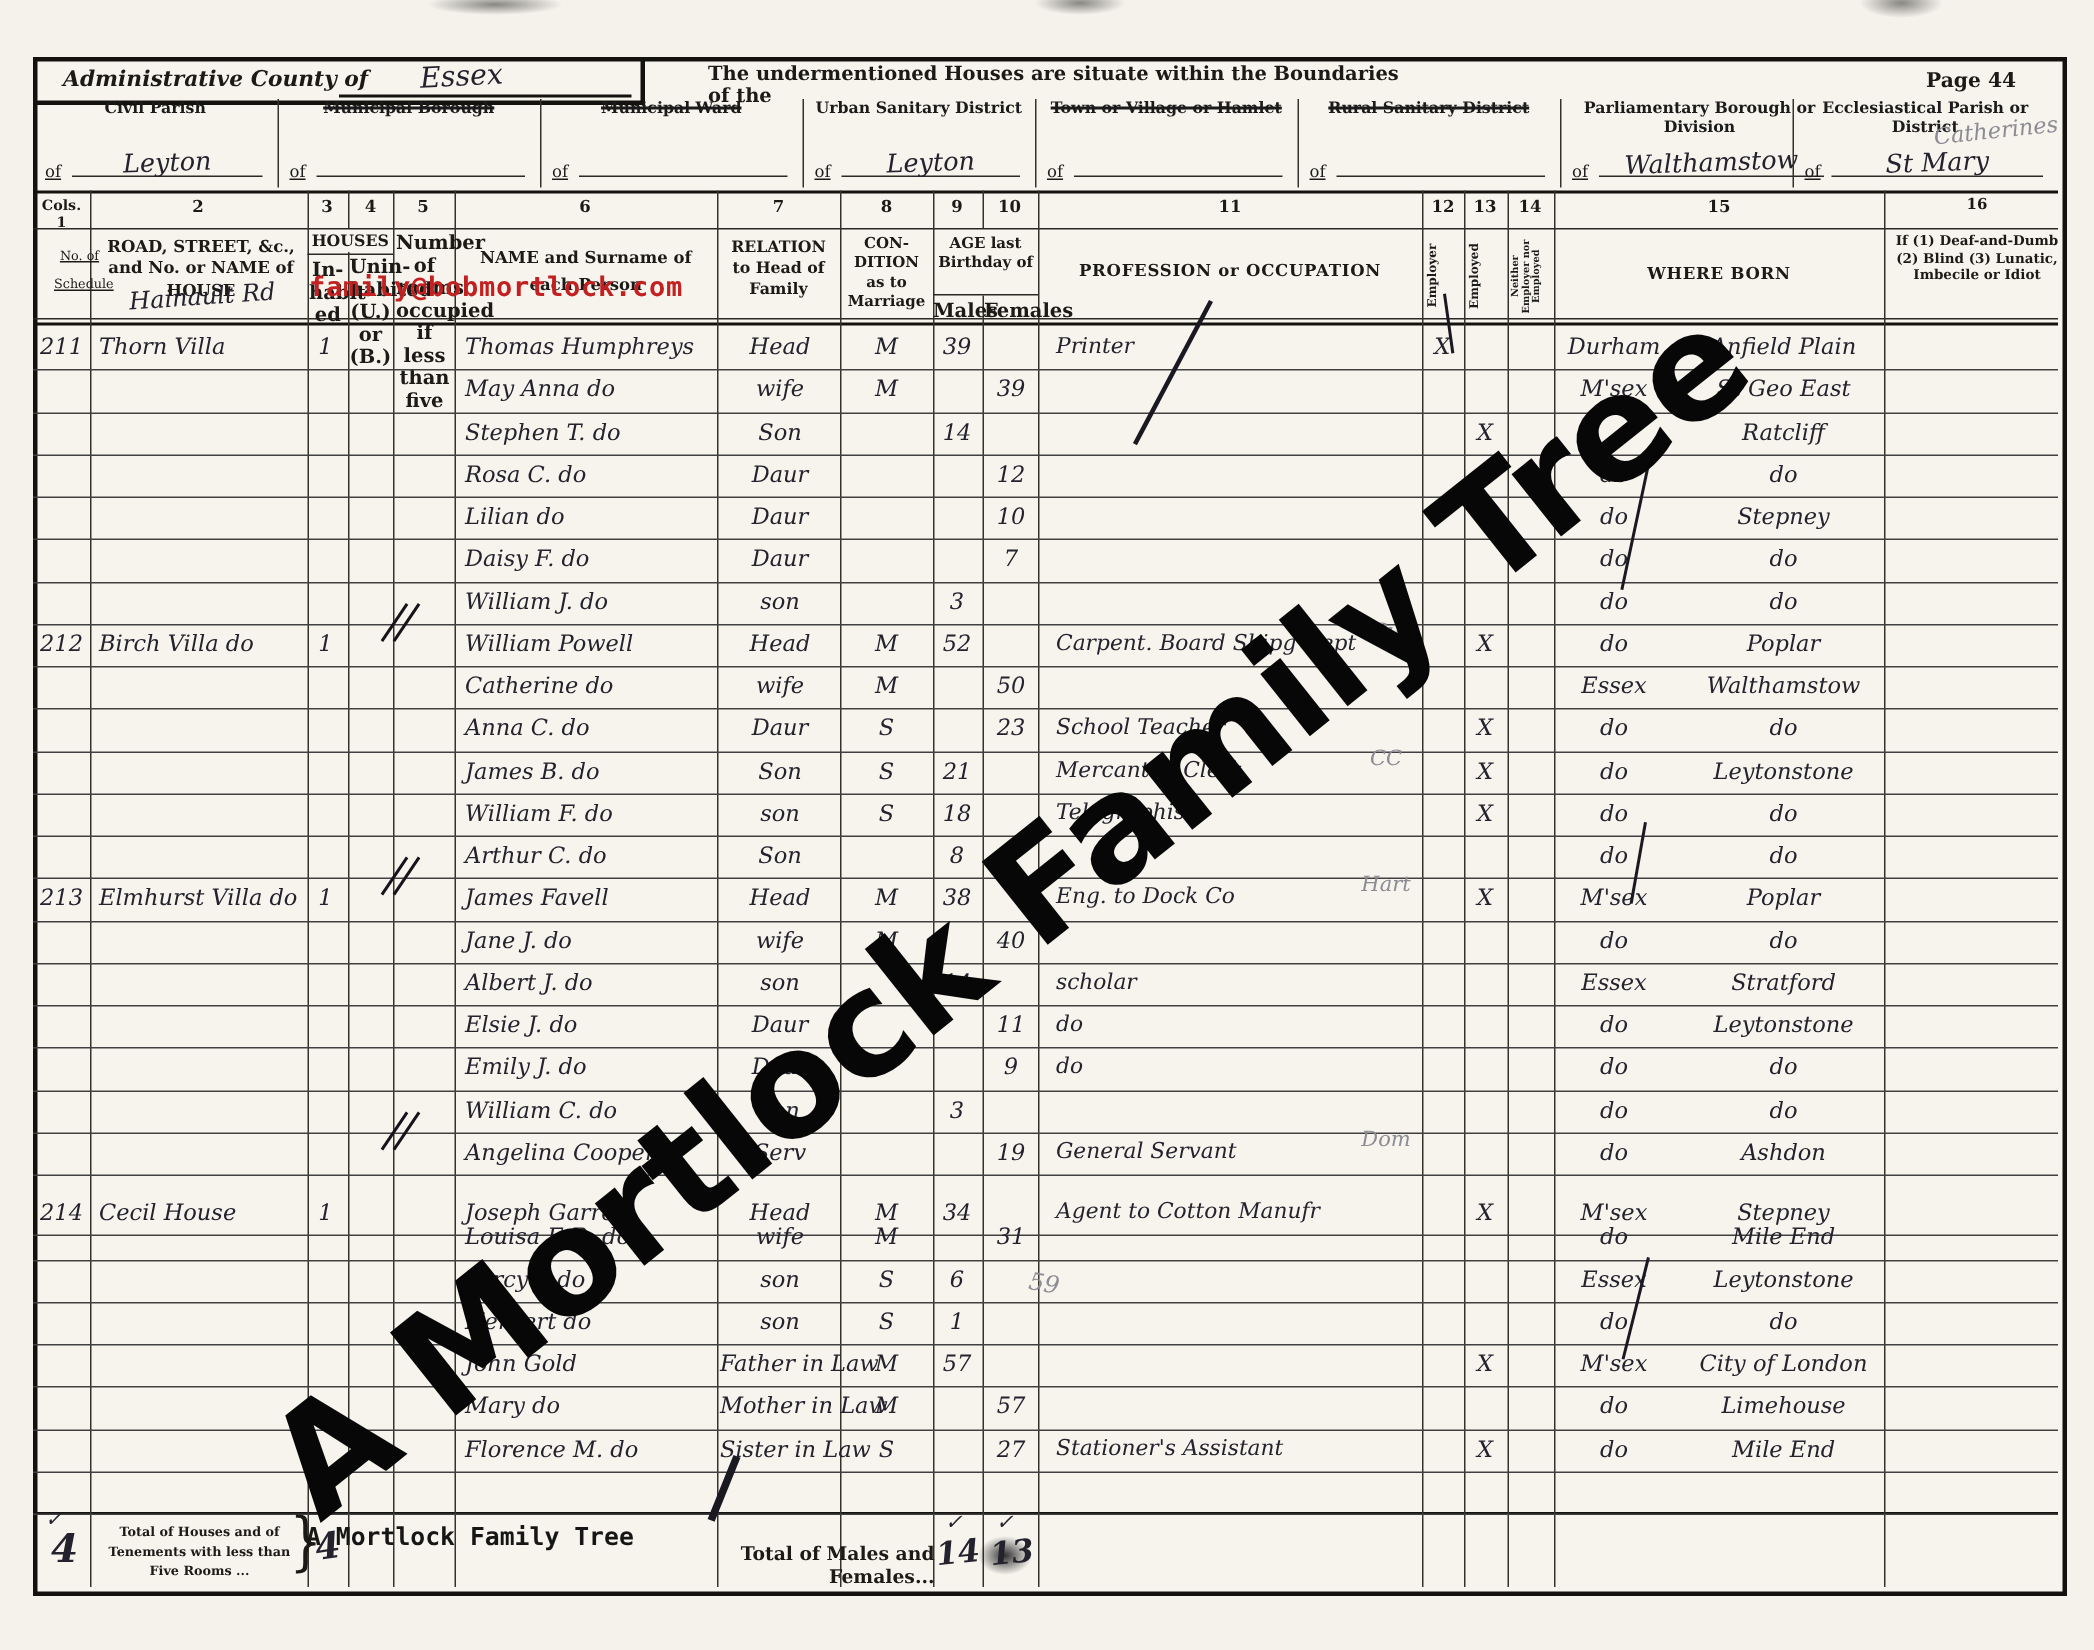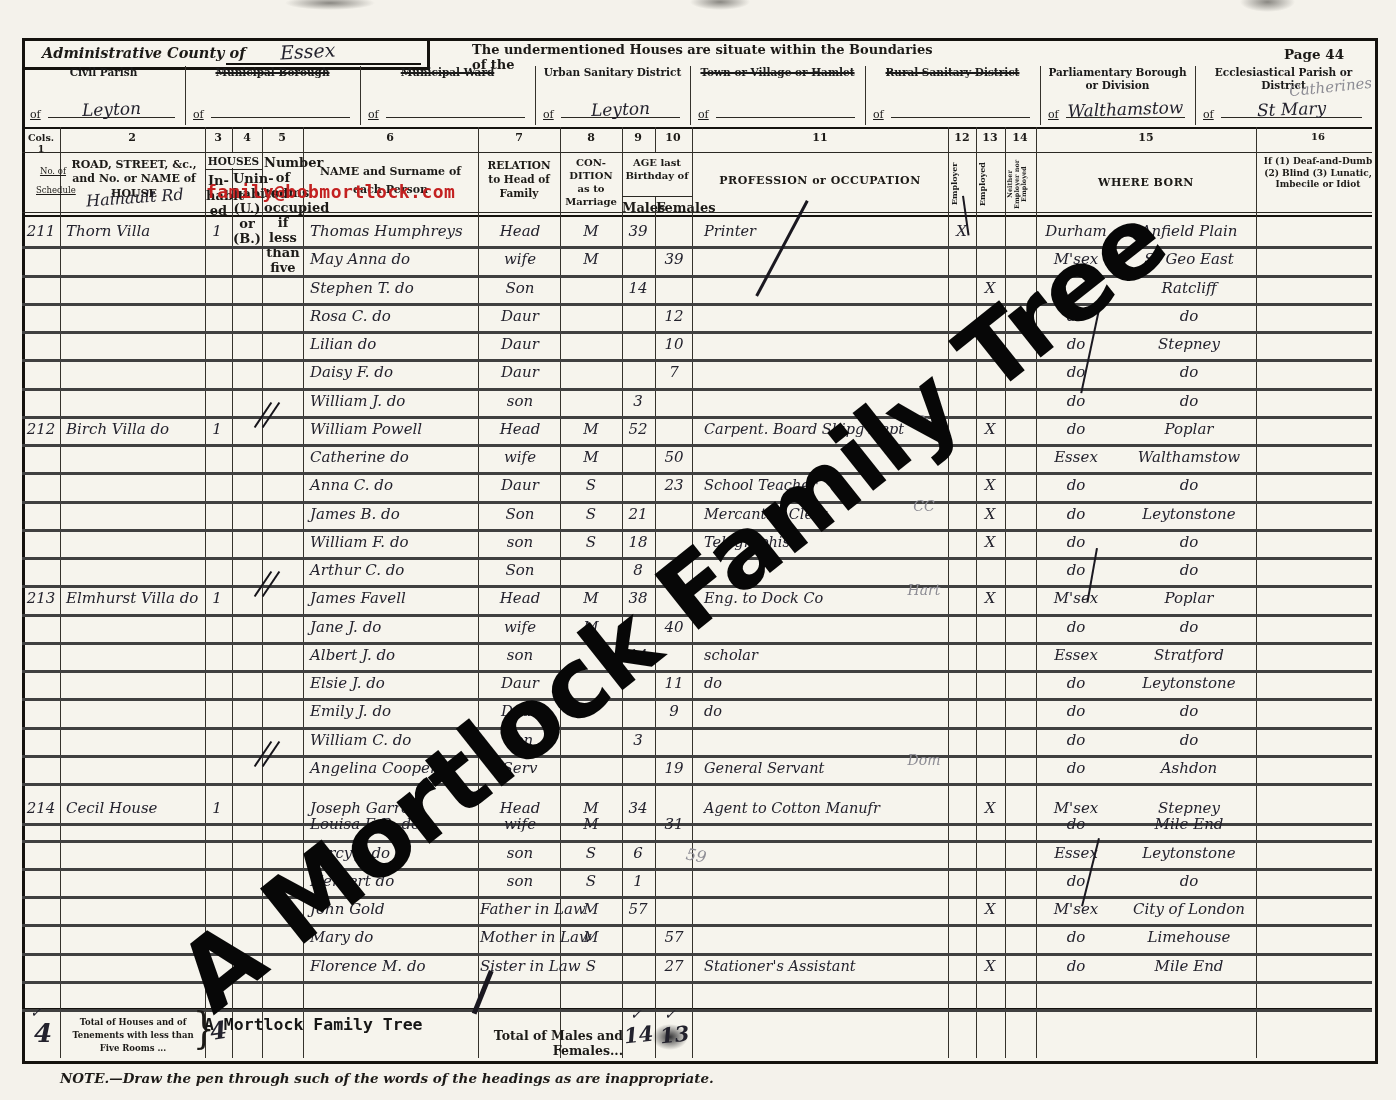--- a/index.html
+++ b/index.html
@@ -14,21 +14,21 @@
   .ctr{text-align:center;}
   .struck{text-decoration:line-through;text-decoration-thickness:2px;}
   .hw{font-family:"DejaVu Serif",serif;font-style:italic;color:#23222d;}
   .pencil{font-family:"DejaVu Serif",serif;font-style:italic;color:#8d8c94;}
   .district{position:absolute;top:64px;height:63px;}
   .district .dlabel{position:absolute;top:2px;left:4px;right:4px;text-align:center;font-size:10.5px;font-weight:bold;line-height:1.25;}
   .district .dof{position:absolute;left:8px;bottom:6px;font-size:11px;text-decoration:underline;}
   .district .dline{position:absolute;left:26px;right:10px;bottom:9px;border-bottom:1.5px solid #2b2923;}
   .district .dval{position:absolute;left:26px;right:10px;bottom:8px;text-align:center;font-size:17px;transform:rotate(-2deg);}
   .district .dpencil{position:absolute;top:14px;right:0px;font-size:15px;transform:rotate(-6deg);}
-  .row{position:absolute;left:22px;width:1350px;height:28.25px;border-bottom:3px solid #404040;}
+  .row{position:absolute;left:22px;width:1350px;height:28.25px;border-bottom:1px solid #404040;}
   .cell{position:absolute;top:0;height:28px;line-height:26px;font-size:15px;text-align:center;white-space:nowrap;}
   .c-sched{left:2px;width:34px;}
   .c-house{left:44px;width:150px;text-align:left;}
   .c-inh{left:183px;width:24px;}
   .c-name{left:288px;width:180px;text-align:left;}
   .c-rel{left:458px;width:80px;}
   .c-cond{left:540px;width:58px;}
   .c-am{left:600px;width:32px;}
   .c-af{left:634px;width:36px;}
   .c-occ{left:682px;width:250px;text-align:left;font-size:14.5px;}
@@ -100,21 +100,21 @@
     <div class="dof">of</div>
     <div class="dline"></div>
     <div class="dval hw"></div>
   </div>
       <div class="district" style="left: 865px; width: 175px;">
     <div class="dlabel struck">Rural Sanitary District</div>
     <div class="dof">of</div>
     <div class="dline"></div>
     <div class="dval hw"></div>
   </div>
-      <div class="district" style="left: 1040px; width: 155px;">
+      <div class="district" style="left: 1040px; width: 155px; padding-left: 31px;">
     <div class="dlabel">Parliamentary Borough or Division</div>
     <div class="dof">of</div>
     <div class="dline"></div>
     <div class="dval hw">Walthamstow</div>
   </div>
       <div class="district" style="left: 1195px; width: 177px;">
     <div class="dlabel">Ecclesiastical Parish or District</div>
     <div class="dof">of</div>
     <div class="dline"></div>
     <div class="dval hw">St Mary</div>
@@ -689,18 +689,17 @@
   <div class="printed ctr" style="left:72px;top:1016px;width:122px;font-size:8.5px;line-height:1.5;font-weight:bold;">Total of Houses and of Tenements with less than Five Rooms ...</div>
   <div class="printed" style="left:193px;top:1008px;font-size:34px;transform:scaleY(1.25);">}</div>
   <div class="hw" style="position:absolute;left:210px;top:1016px;font-size:24px;font-weight:bold;transform:rotate(-8deg);">4</div>
   <div class="printed b" style="left:438px;top:1028px;width:185px;font-size:12.5px;text-align:right;">Total of Males and Females...</div>
   <div class="hw" style="position:absolute;left:630px;top:1006px;font-size:14px;">✓</div>
   <div class="hw" style="position:absolute;left:664px;top:1006px;font-size:14px;">✓</div>
   <div class="smudge" style="left:652px;top:1024px;width:36px;height:26px;background:radial-gradient(closest-side,rgba(15,15,18,.85),rgba(15,15,18,0));"></div>
   <div class="hw" style="position:absolute;left:624px;top:1022px;font-size:21px;font-weight:bold;transform:rotate(-6deg);">14</div>
   <div class="hw" style="position:absolute;left:660px;top:1022px;font-size:21px;font-weight:bold;transform:rotate(-6deg);">13</div>
 
-  <div class="printed" style="left:60px;top:1070px;font-size:13.5px;font-style:italic;font-weight:bold;">NOTE.—Draw the pen through such of the words of the headings as are inappropriate.</div>
 
   <div class="wm-red">family@bobmortlock.com</div>
   <div class="wm-small">A Mortlock Family Tree</div>
   <div class="wm-big">A Mortlock Family Tree</div>
 </div>
 
 </body></html>

